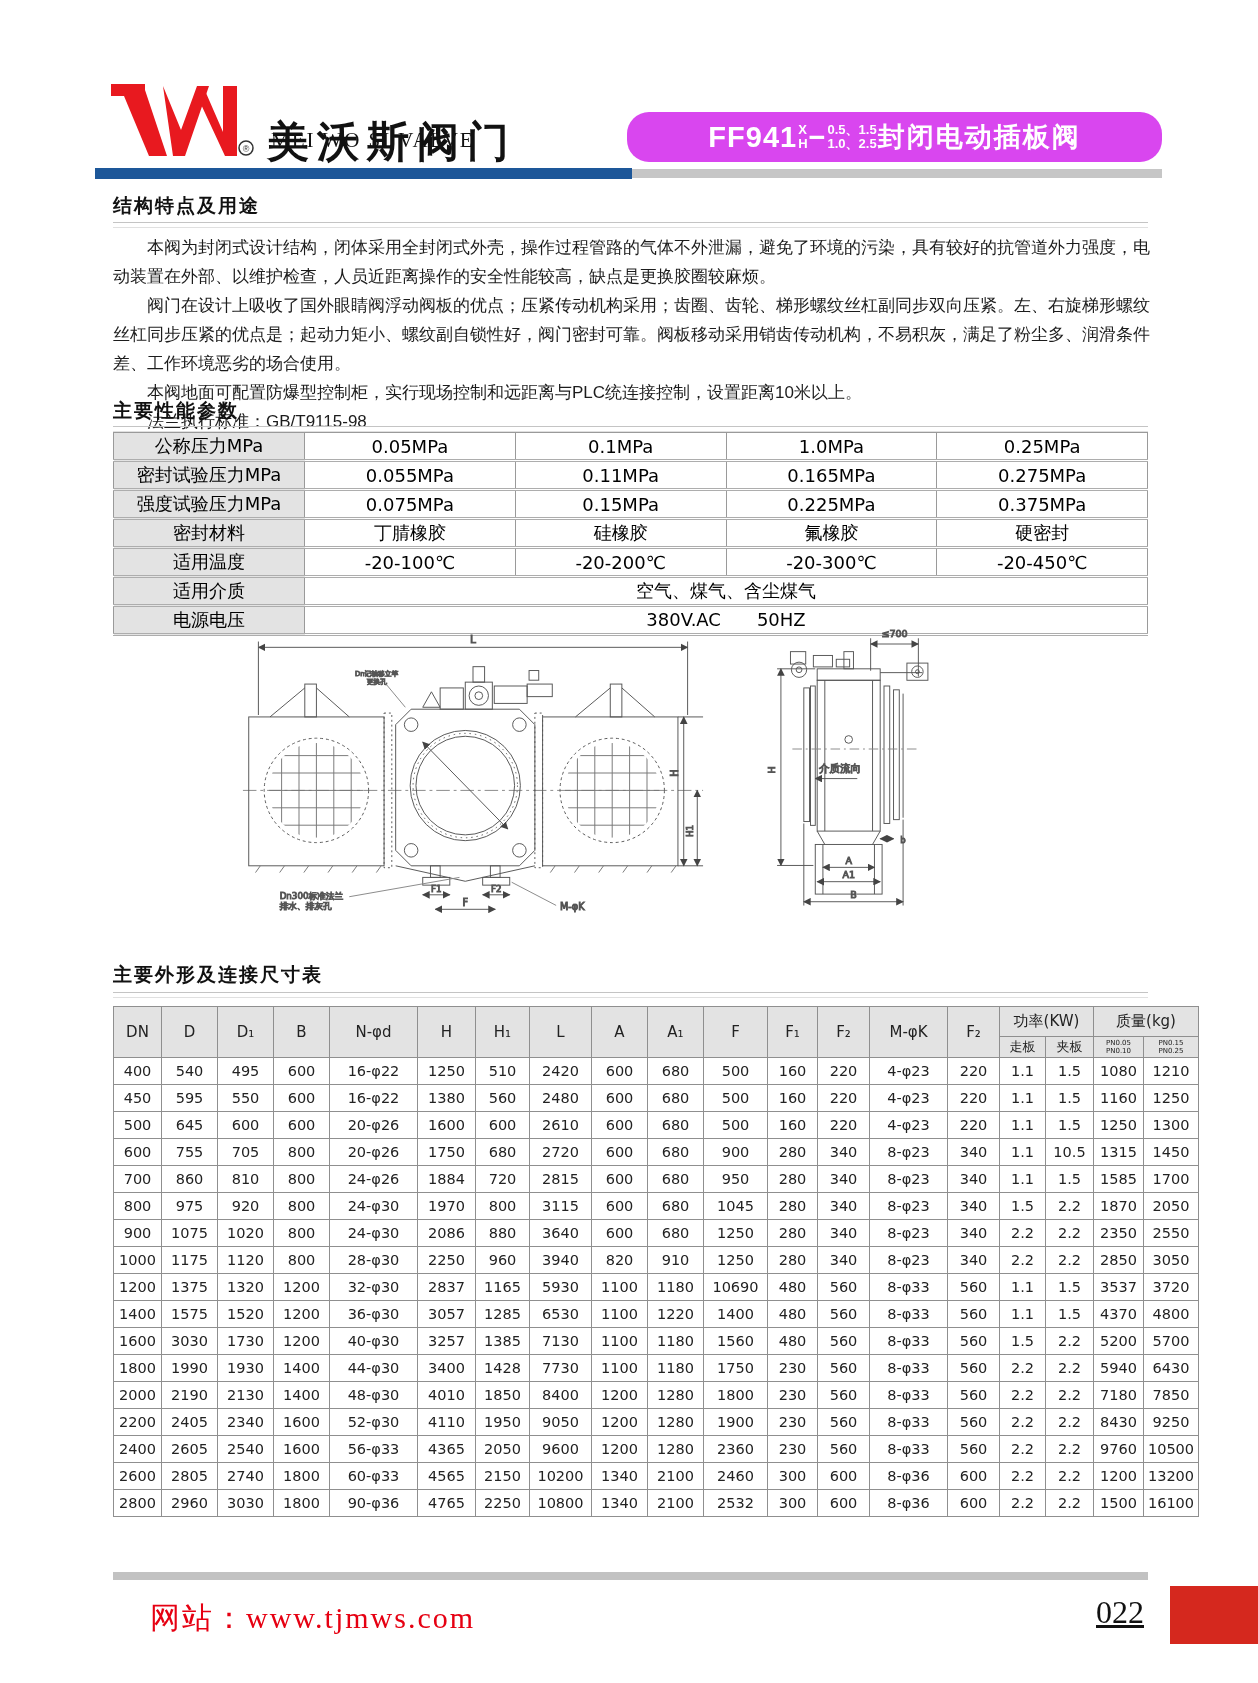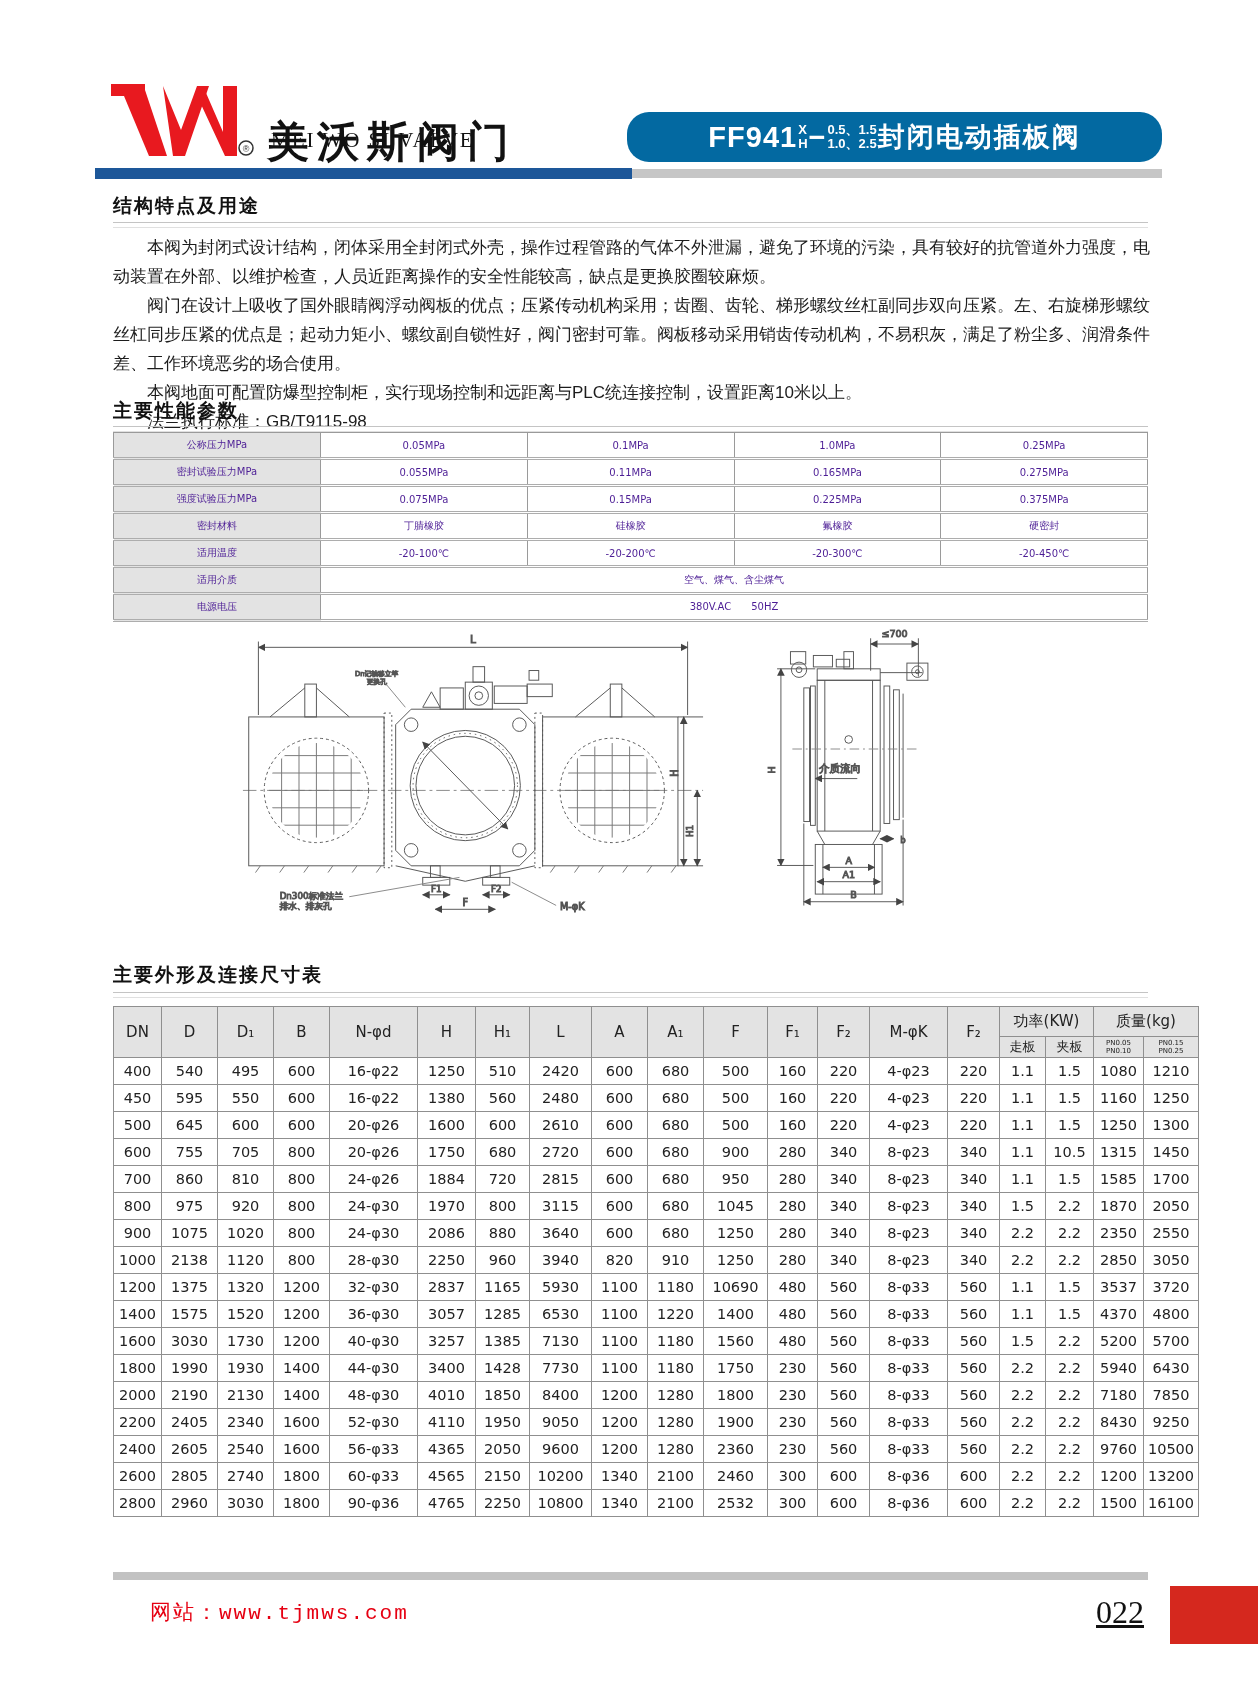--- a/index.html
+++ b/index.html
@@ -5,56 +5,56 @@
   html,body{margin:0;padding:0;background:#fff;}
   .page{position:relative;width:1258px;height:1683px;background:#fff;overflow:hidden;
         font-family:"Liberation Sans","DejaVu Sans",sans-serif;color:#1a1a1a;}
   
   .logo-block{position:absolute;left:105px;top:70px;width:440px;height:100px;}
   .logo-mark{position:absolute;left:0;top:2px;}
   .brand-cn{position:absolute;left:162px;top:0px;font-family:"Liberation Serif","DejaVu Serif",serif;
             font-size:42px;font-weight:bold;letter-spacing:8px;color:#111;margin-top:44px;}
   .brand-en{position:absolute;left:166px;top:58px;font-family:"Liberation Serif","DejaVu Serif",serif;
             font-size:21px;letter-spacing:2px;color:#111;}
-  .product-bar{position:absolute;left:627px;top:112px;width:535px;height:50px;background:#0369a1;
+  .product-bar{position:absolute;left:627px;top:112px;width:535px;height:50px;background:#d946ef;
                display:flex;align-items:center;justify-content:center;color:#fff;white-space:nowrap;border-radius:22px;}
   .product-bar .code{font-size:29px;font-weight:bold;letter-spacing:1px;}
   .stack{display:inline-flex;flex-direction:column;align-items:flex-start;vertical-align:middle;
          font-size:13px;font-weight:bold;line-height:1.05;margin:0 1px;}
   .product-bar .pname{font-size:27px;font-weight:bold;letter-spacing:2px;}
   .bar-blue{position:absolute;left:95px;top:168px;width:537px;height:11px;background:#1d5799;}
   .bar-gray{position:absolute;left:632px;top:169px;width:530px;height:9px;background:#c6c6c6;}
   
   .sec-title{position:absolute;left:113px;font-size:19px;font-weight:bold;color:#111;letter-spacing:2px;}
   .rule{position:absolute;left:113px;width:1035px;height:4px;border-top:1px solid #c4c4c4;border-bottom:1px solid #e0e0e0;}
   .para-block{position:absolute;left:113px;top:233px;width:1037px;}
   .para-block p{margin:0;text-indent:2em;font-size:17px;line-height:29px;color:#1c1c1c;}
   
   table{border-collapse:collapse;}
   .perf{position:absolute;left:113px;top:432px;width:1035px;table-layout:fixed;
         font-family:"DejaVu Sans","Liberation Sans",sans-serif;}
   .perf td{border:1px solid #9a9a9a;border-bottom:3px double #adadad;height:22px;text-align:center;
-           font-size:10px;color:#4c1d95;padding:1px 10px;}
+           font-size:18px;color:#000000;padding:1px 2px;}
   .perf td.label{background:#e3e3e3;width:186px;}
   
   .draw{position:absolute;}
   .draw svg{display:block;}
   .draw text{fill:#444;font-family:"DejaVu Sans","Liberation Sans",sans-serif;}
   
   .dims{position:absolute;left:113px;top:1006px;width:1036px;table-layout:fixed;
         font-family:"DejaVu Sans","Liberation Sans",sans-serif;}
   .dims th,.dims td{border:1px solid #8f8f8f;text-align:center;color:#222;padding:0 1px;overflow:hidden;}
   .dims th{background:#e3e3e3;font-weight:normal;font-size:15px;height:29px;}
   .dims th.sub{font-size:13px;height:20px;}
   .dims th.tiny{font-size:7px;letter-spacing:0;text-align:center;}
   .dims td{font-size:14.5px;height:26px;background:#fff;}
   
   .footer-bar{position:absolute;left:113px;top:1572px;width:1035px;height:8px;background:#c2c2c2;}
-  .website{position:absolute;left:150px;top:1598px;font-family:Liberation Mono, monospace;
-           font-size:21px;color:#e60012;letter-spacing:2px;}
+  .website{position:absolute;left:150px;top:1598px;font-family:Liberation Serif, serif;
+           font-size:30px;color:#e60012;letter-spacing:2px;}
   .pagenum{position:absolute;left:1096px;top:1594px;font-family:"Liberation Serif","DejaVu Serif",serif;
            font-size:32px;color:#111;text-decoration:underline;}
   .red-block{position:absolute;left:1170px;top:1586px;width:88px;height:58px;background:#d5281e;}
 </style>
 </head>
 <body>
 
 <div class="page">
 
   <div class="logo-block">
@@ -527,21 +527,21 @@
           <td>340</td>
           <td>8-φ23</td>
           <td>340</td>
           <td>2.2</td>
           <td>2.2</td>
           <td>2350</td>
           <td>2550</td>
         </tr>
         <tr>
           <td>1000</td>
-          <td>2138</td>
+          <td>1175</td>
           <td>1120</td>
           <td>800</td>
           <td>28-φ30</td>
           <td>2250</td>
           <td>960</td>
           <td>3940</td>
           <td>820</td>
           <td>910</td>
           <td>1250</td>
           <td>280</td>

